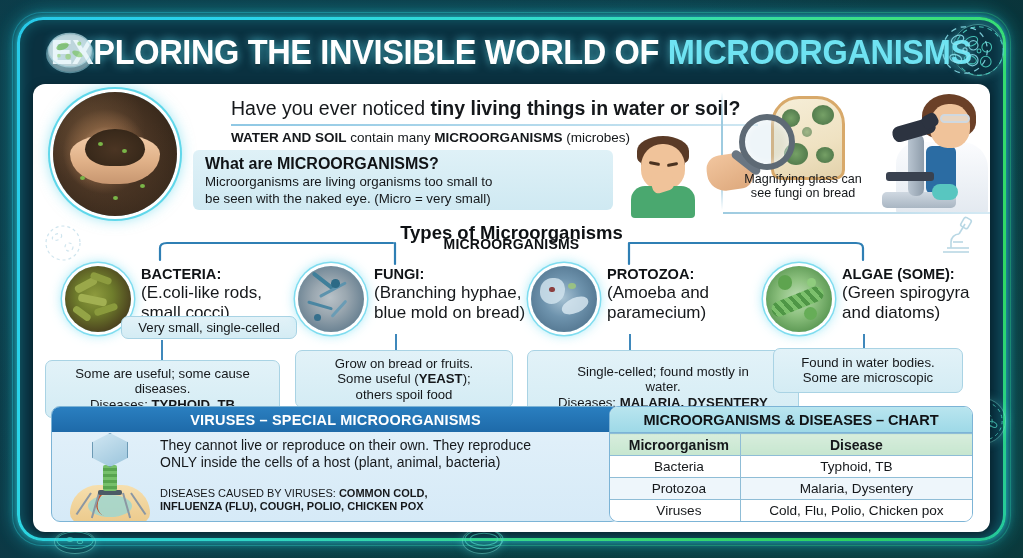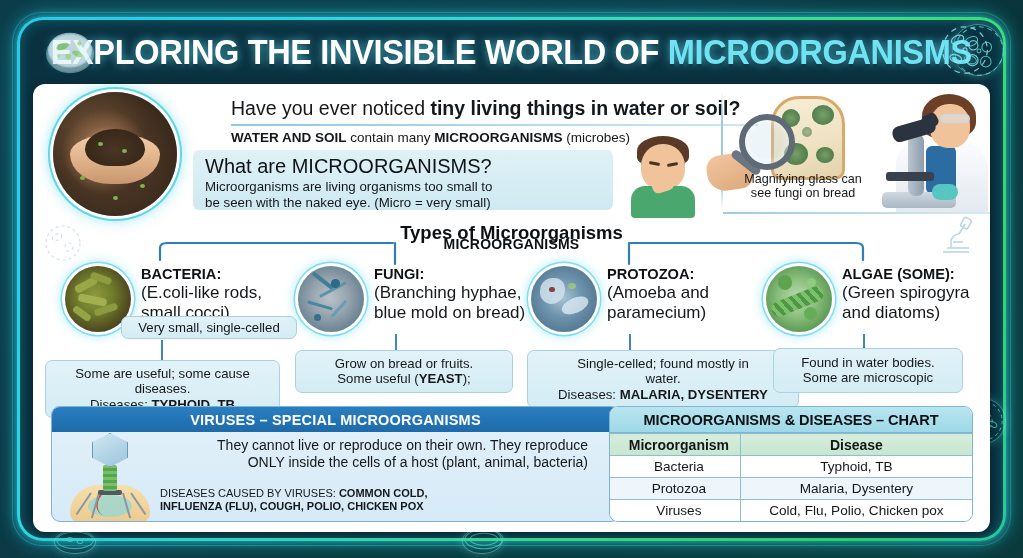--- a/index.html
+++ b/index.html
@@ -149,21 +149,21 @@
 
   .what-box {
     position: absolute;
     left: 160px; top: 66px;
     width: 420px; height: 60px;
     background: linear-gradient(180deg, #dff1f7 0%, #cfe9f2 100%);
     border-radius: 6px;
     padding: 5px 12px;
   }
   .what-box .wb-title {
-    font-size: 20px; font-weight: normal; color: #101316; line-height: 1.15;
+    font-size: 16px; font-weight: bold; color: #101316; line-height: 1.15;
   }
   .what-box .wb-body {
     font-size: 13.3px; color: #15181b; line-height: 1.16; margin-top: 1px;
   }
 
   
   .kid { position: absolute; left: 592px; top: 48px; width: 76px; height: 84px; }
   .kid .head { position:absolute; left:16px; top:12px; width:44px; height:46px; background:#f0c39a; border-radius:48% 48% 44% 44%; }
   .kid .hair { position:absolute; left:12px; top:4px; width:52px; height:30px; background:#5a3a26; border-radius:50% 50% 30% 30%; }
   .kid .hair::after { content:""; position:absolute; left:4px; top:14px; width:44px; height:16px; background:#5a3a26; border-radius:50% 50% 10% 10%; }
@@ -281,21 +281,21 @@
   }
   .virus-head {
     position: absolute; left: 0; top: 0; width: 100%; height: 25px;
     background: linear-gradient(180deg,#2a7fc0 0%, #1e6aa9 100%);
     color: #ffffff; font-size: 14.5px; font-weight: bold;
     display: flex; align-items: center; justify-content: center;
     letter-spacing: 0.2px;
   }
   .virus-body {
     position: absolute; left: 108px; top: 30px; width: 428px;
-    font-size: 14px; color: #15181b; line-height: 1.24; text-align: right;
+    font-size: 14px; color: #15181b; line-height: 1.24;
   }
   .virus-dis {
     position: absolute; left: 108px; top: 80px; width: 430px;
     font-size: 11px; color: #15181b; line-height: 1.2;
   }
   .virus-dis b { font-weight: bold; }
 
   .phage { position: absolute; left: 18px; top: 26px; width: 80px; height: 88px; }
   .ph-cell { position:absolute; left:0; top:52px; width:80px; height:38px; background:linear-gradient(180deg,#f6dfae,#ecca8c); border-radius:40px 40px 14px 14px; }
   .ph-nuc { position:absolute; left:18px; top:62px; width:44px; height:22px; background:#9fd6cf; border-radius:50%; opacity:0.85; }
@@ -562,37 +562,38 @@
     <div class="type-head">FUNGI:</div>
     <div class="type-sub">
       <div>(Branching hyphae,</div>
       <div>blue mold on bread)</div>
     </div>
   </div>
   <div class="stem" style="left:362px; top:250px; height:24px;"></div>
   <div class="badge" style="left:262px; top:266px; width:218px; padding:5px 6px;">
     <div>Grow on bread or fruits.</div>
     <div><span>Some useful (</span><b>YEAST</b><span>);</span></div>
+    <div>others spoil food</div>
   </div>
 
   <div class="type-col" style="left:498px;">
     <div class="type-circle c-protozoa2">
       <div class="micro-speck" style="left:14%; top:18%; width:38%; height:40%; background:#cfe2ec; border-radius:50% 40% 55% 45%; opacity:0.85;"></div>
       <div class="micro-speck" style="left:46%; top:48%; width:42%; height:22%; background:#dbeaf2; border-radius:50%; opacity:0.8; transform:rotate(-24deg);"></div>
       <div class="micro-speck" style="left:28%; top:32%; width:8%; height:8%; background:#8c3f3f;"></div>
       <div class="micro-speck" style="left:56%; top:26%; width:12%; height:9%; background:#9cc47e; border-radius:50%; opacity:0.9;"></div>
     </div>
     <div class="type-head">PROTOZOA:</div>
     <div class="type-sub">
       <div>(Amoeba and</div>
       <div>paramecium)</div>
     </div>
   </div>
   <div class="stem" style="left:596px; top:250px; height:24px;"></div>
-  <div class="badge" style="left:494px; top:266px; width:272px; padding:5px 6px;">
+  <div class="badge" style="left:494px; top:266px; width:272px; padding:13px 6px;">
     <div>Single-celled; found mostly in</div>
     <div>water.</div>
     <div><span>Diseases: </span><b>MALARIA, DYSENTERY</b></div>
   </div>
 
   <div class="type-col" style="left:733px;">
     <div class="type-circle c-algae">
       <div class="micro-speck" style="left:6%; top:42%; width:84%; height:22%; background:repeating-linear-gradient(70deg,#4f9646 0 4px,#7cc06c 4px 8px); border-radius:10px; transform:rotate(-22deg);"></div>
       <div class="micro-speck" style="left:18%; top:14%; width:22%; height:22%; background:#5ea44f; border-radius:50%;"></div>
       <div class="micro-speck" style="left:58%; top:62%; width:20%; height:20%; background:#66ad57; border-radius:50%;"></div>

